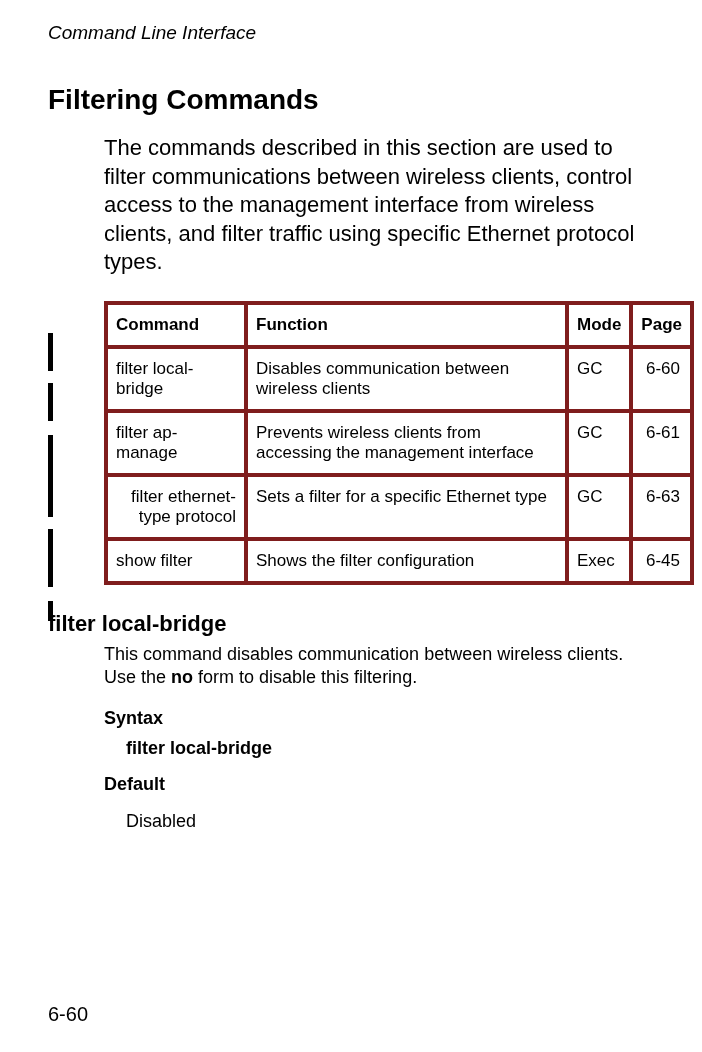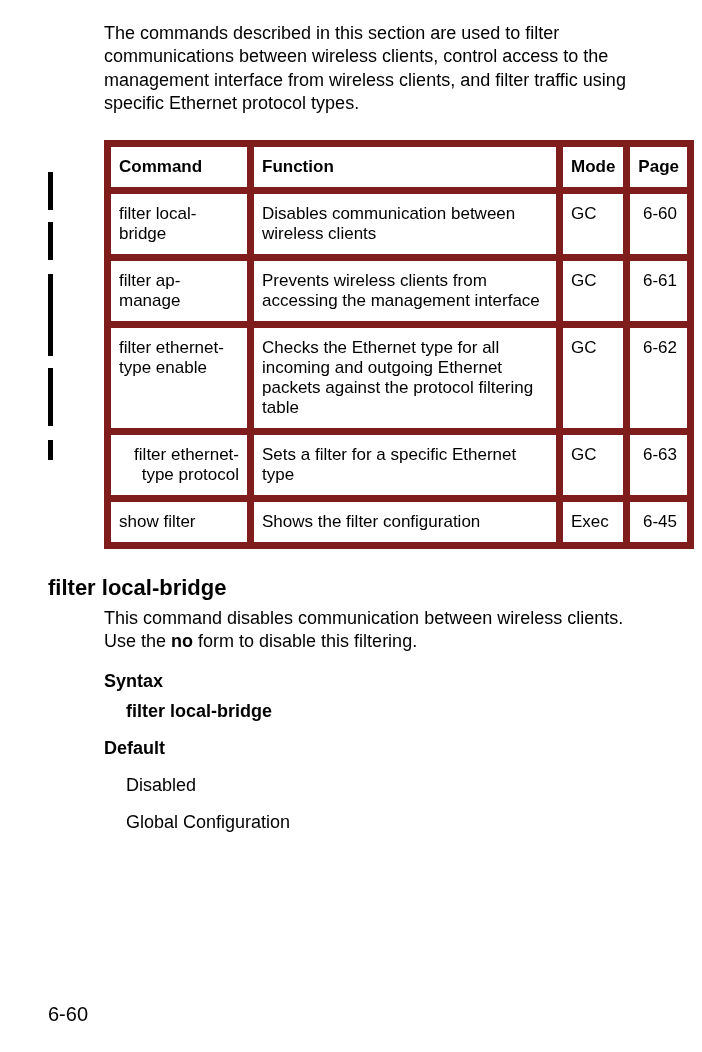--- a/index.html
+++ b/index.html
@@ -21,35 +21,35 @@
     font-style: italic;
     font-size: 19px;
     margin-bottom: 40px;
   }
   h1.section-title {
     font-size: 28px;
     font-weight: bold;
     margin: 0 0 18px 0;
   }
   .intro {
-    font-size: 18px;
+    font-size: 22px;
     line-height: 1.3;
     margin: 0 0 24px 56px;
   }
   .tbl-wrap {
     margin-left: 56px;
     position: relative;
   }
   table.cmds {
     border-collapse: collapse;
     width: 590px;
     font-size: 17px;
   }
   table.cmds th, table.cmds td {
-    border: 7px solid #7f1d1d;
+    border: 4px solid #7f1d1d;
     padding: 10px 8px;
     vertical-align: top;
     text-align: left;
   }
   table.cmds th {
     font-weight: bold;
     background: #fff;
   }
   table.cmds td.page-col {
     text-align: right;
@@ -95,21 +95,23 @@
     left: 48px;
     font-size: 20px;
   }
   .no-bold { font-weight: bold; text-align: center; }
 </style>
 </head>
 <body>
 
 <div class="page">
 
+  <div class="running-head">Command Line Interface</div>
 
+  <h1 class="section-title">Filtering Commands</h1>
 
   <p class="intro">The commands described in this section are used to filter communications between wireless clients, control access to the management interface from wireless clients, and filter traffic using specific Ethernet protocol types.</p>
 
   <div class="tbl-wrap">
     <div class="revbar" style="top:32px; height:38px;"></div>
     <div class="revbar" style="top:82px; height:38px;"></div>
     <div class="revbar" style="top:134px; height:82px;"></div>
     <div class="revbar" style="top:228px; height:58px;"></div>
     <div class="revbar" style="top:300px; height:20px;"></div>
 
@@ -130,28 +132,20 @@
           <td class="page-col">6-60</td>
         </tr>
         <tr>
           <td>filter ap-manage</td>
           <td>Prevents wireless clients from accessing the management interface</td>
           <td class="mode-col">GC</td>
           <td class="page-col">6-61</td>
         </tr>
         <tr>
           <td>
-              <span style="display:block; width:120px; word-wrap:break-word;">filter ethernet-type enable</span>
-            </td>
-          <td>Checks the Ethernet type for all incoming and outgoing Ethernet packets against the protocol filtering table</td>
-          <td class="mode-col">GC</td>
-          <td class="page-col">6-62</td>
-        </tr>
-        <tr>
-          <td>
               <span style="display:block; width:120px; word-wrap:break-word;text-align:right;">filter ethernet-type protocol</span>
             </td>
           <td>Sets a filter for a specific Ethernet type</td>
           <td class="mode-col">GC</td>
           <td class="page-col">6-63</td>
         </tr>
         <tr>
           <td>show filter</td>
           <td>Shows the filter configuration</td>
           <td class="mode-col">Exec</td>
@@ -168,16 +162,15 @@
   </p>
 
   <div class="label">Syntax</div>
   <div class="syntax-block">
     <div>filter local-bridge</div>
   </div>
 
   <div class="label">Default</div>
   <div class="value">Disabled</div>
 
-  <div class="value">Global Configuration</div>
 
   <div class="page-num">6-60</div>
 </div>
 
 </body></html>

